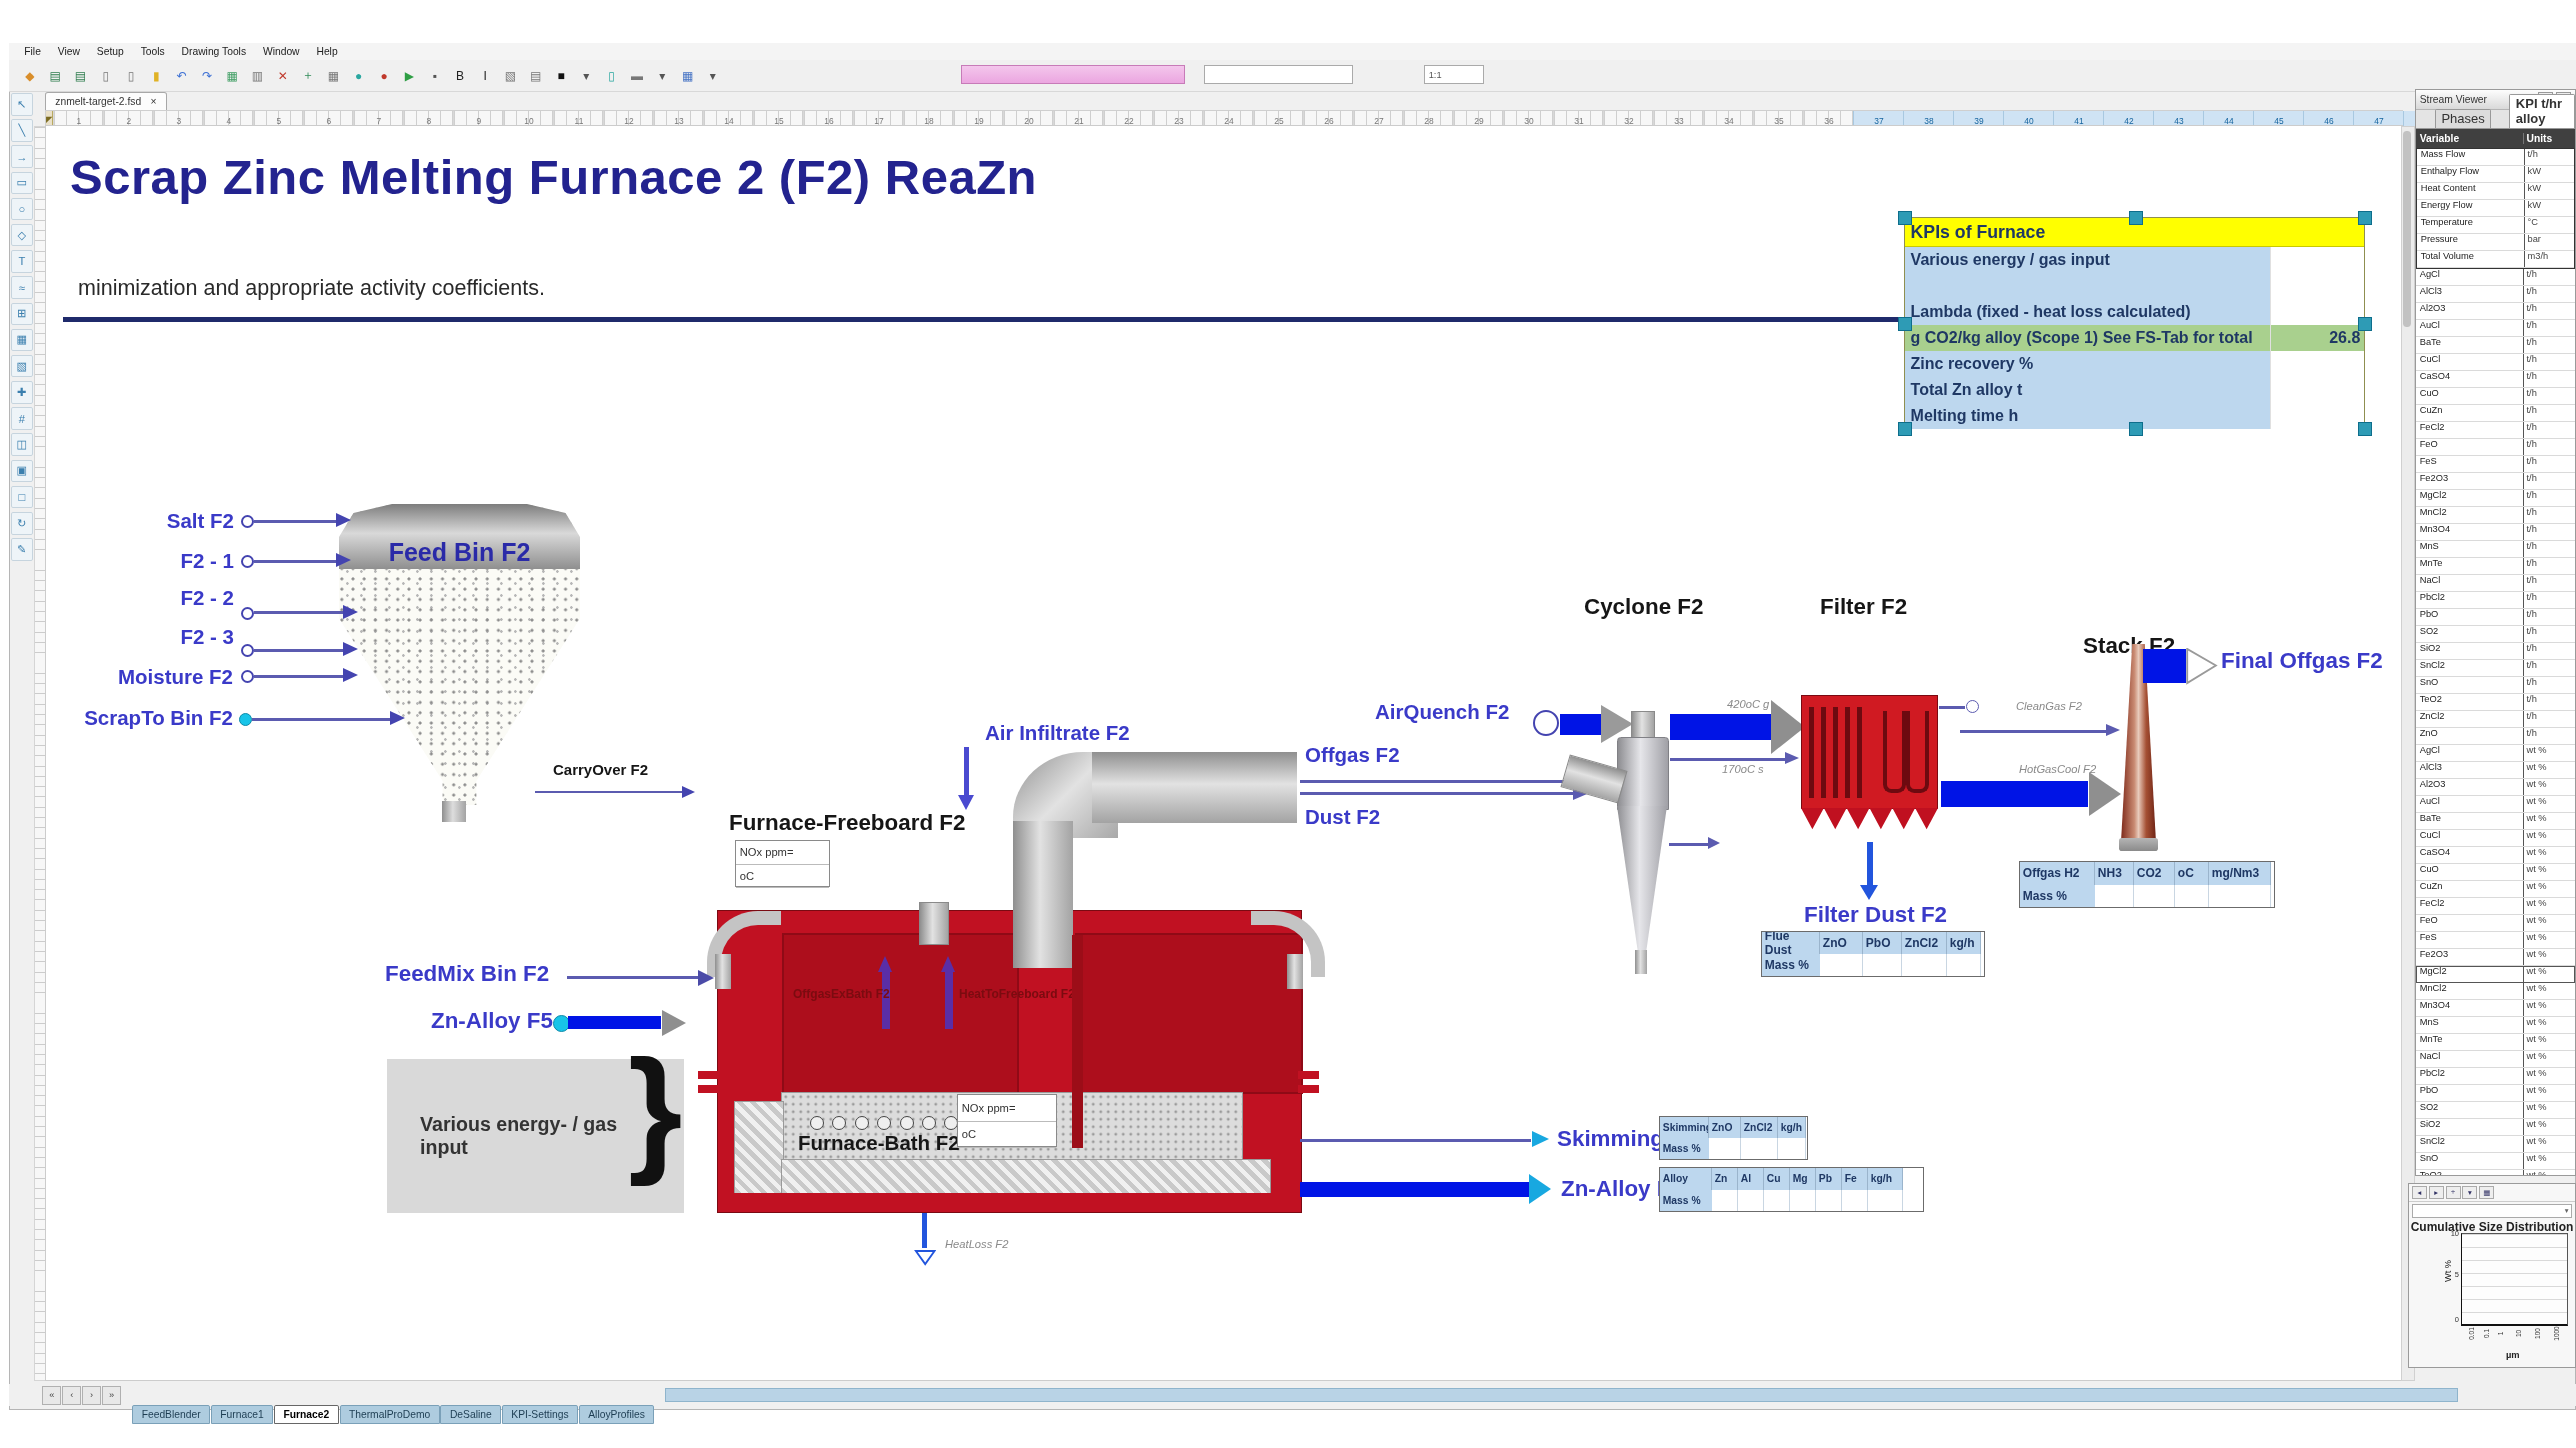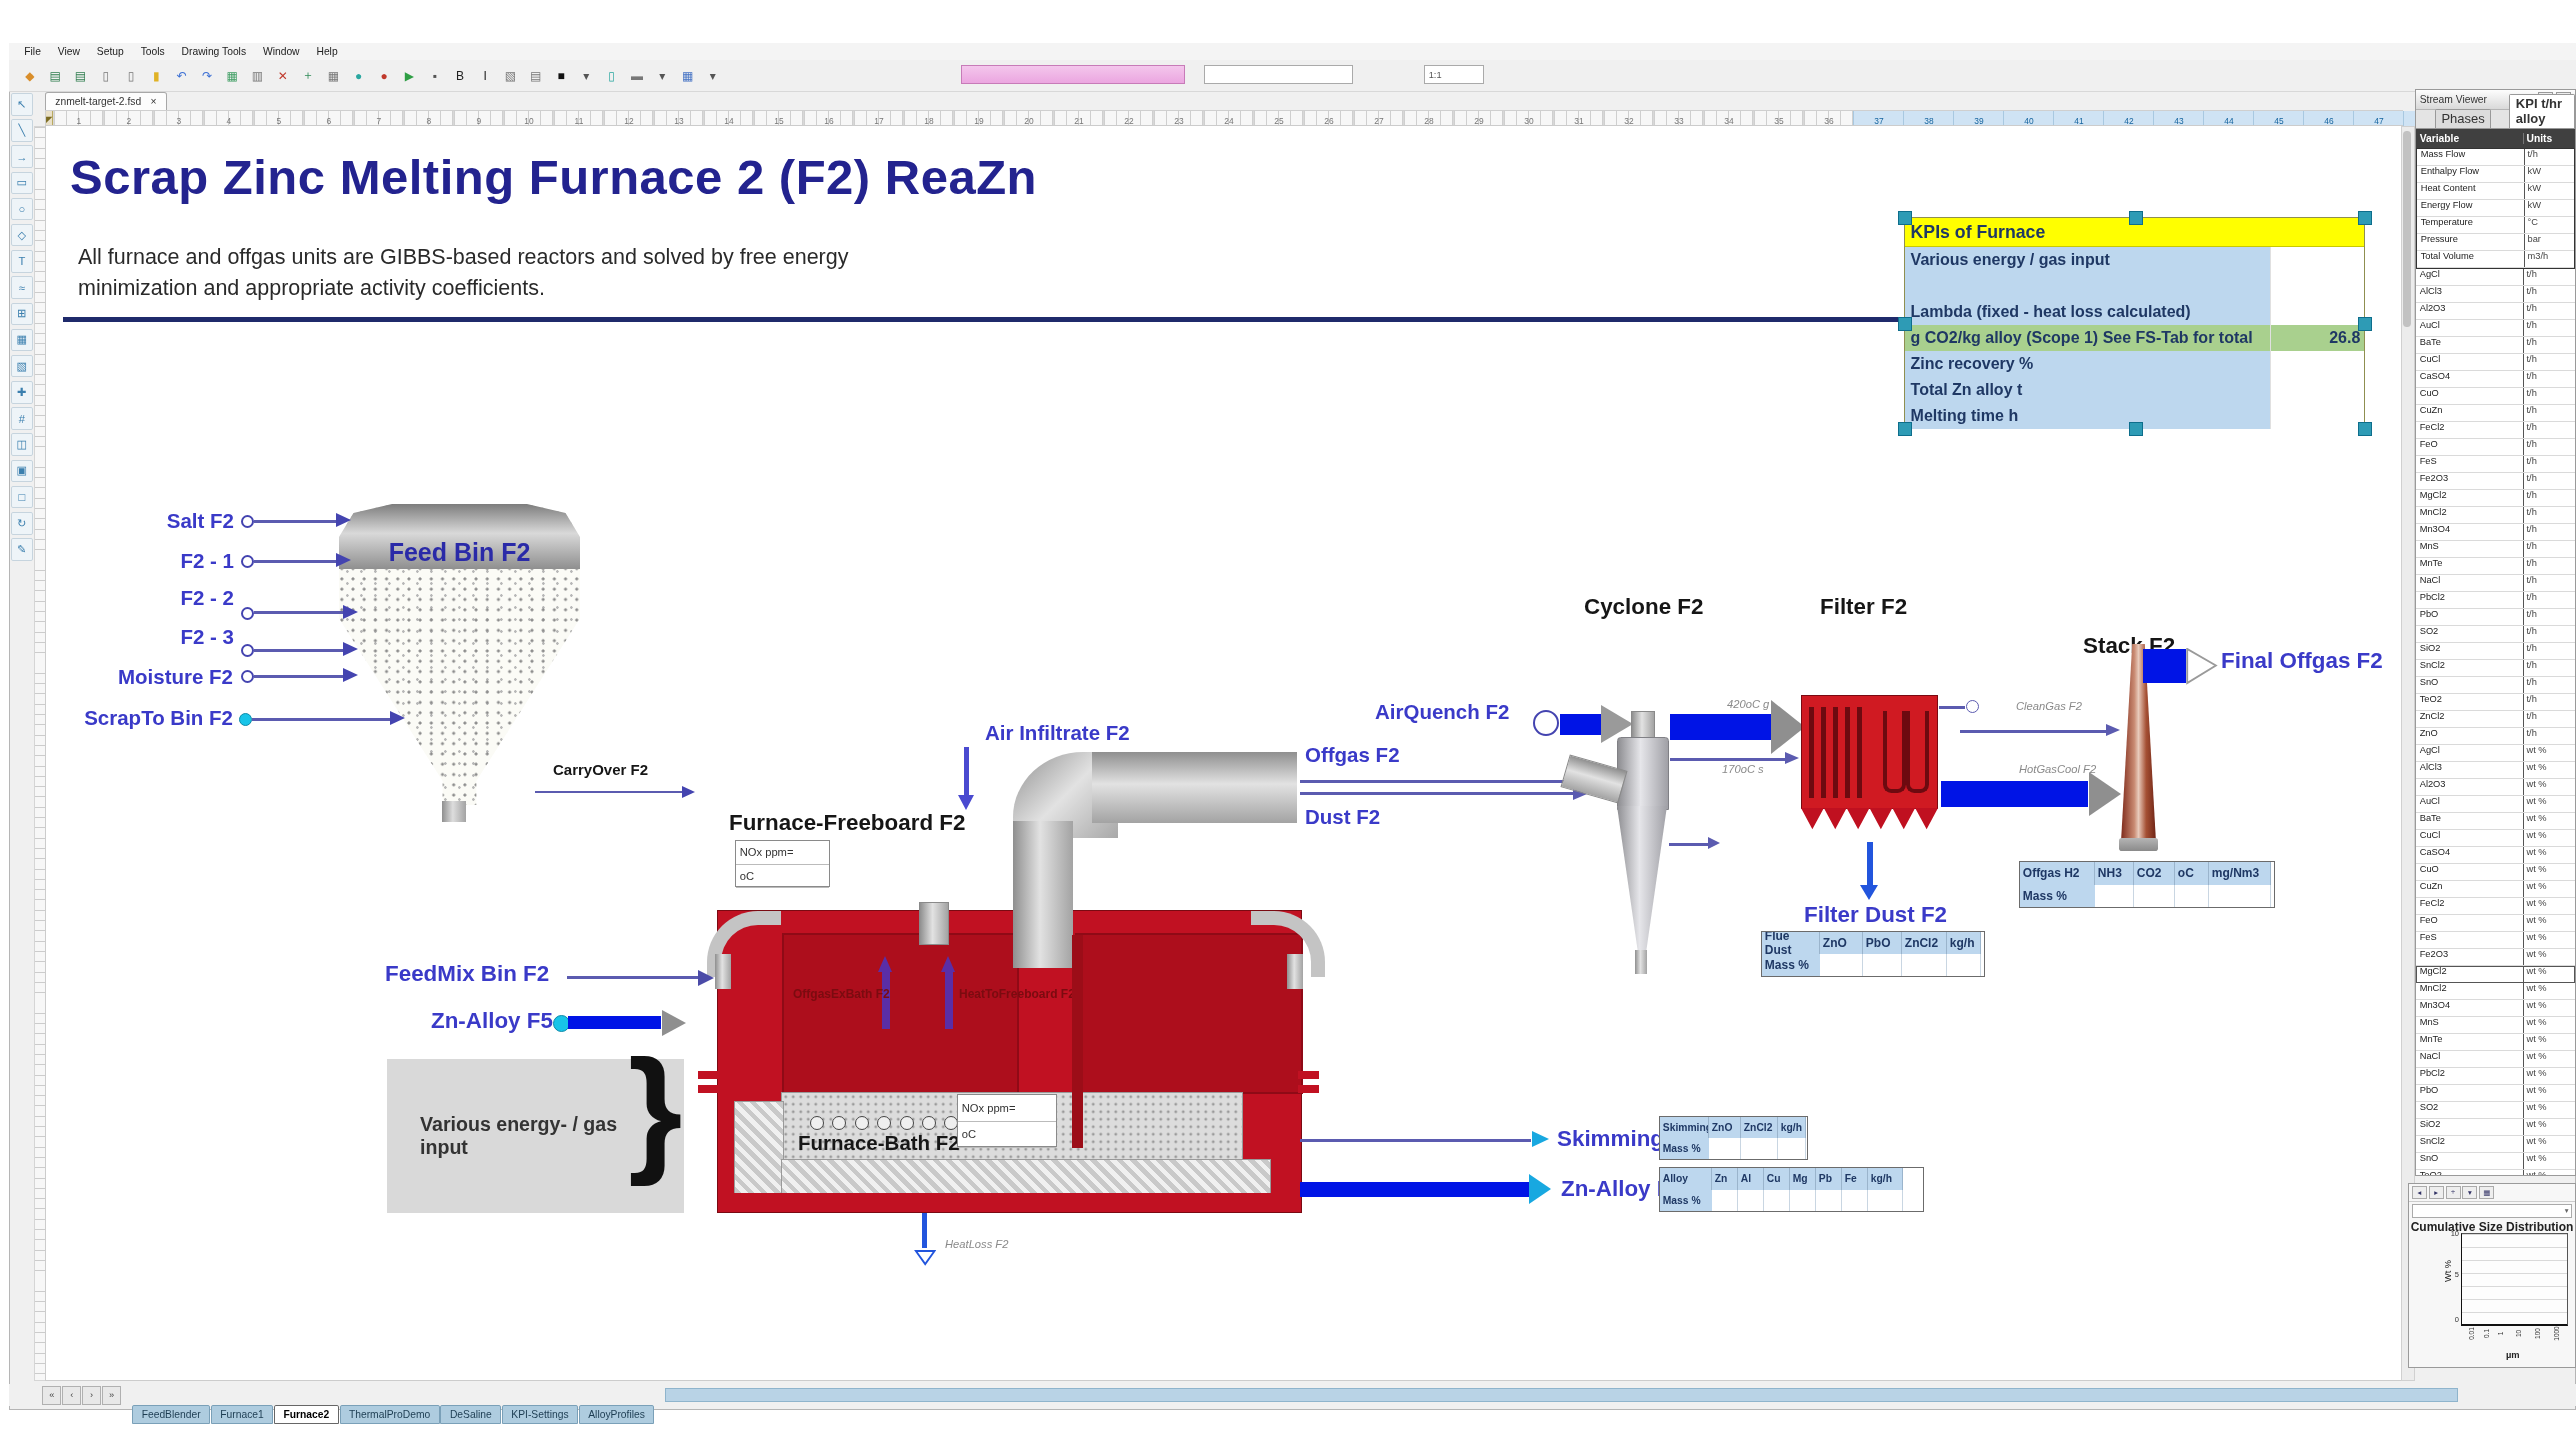--- a/index.html
+++ b/index.html
@@ -255,21 +255,20 @@
       <div class="lti">↻</div>
       <div class="lti">✎</div>
     </div>
   <div class="abs" id="vruler"></div>
 
   <div class="abs" id="canvas"></div>
   <div class="abs" id="vscroll"></div>
   <div class="abs" id="vthumb"></div>
 
   <div class="abs t-title" style="left:70px;top:149px;">Scrap Zinc Melting Furnace 2 (F2) ReaZn</div>
-  <div class="abs t-sub" style="left:78px;top:245px;">All furnace and offgas units are GIBBS-based reactors and solved by free energy</div>
   <div class="abs t-sub" style="left:78px;top:276px;">minimization and appropriate activity coefficients.</div>
   <div class="abs rule" style="left:63px;top:317px;width:1883px;height:4.7px;"></div>
 
   <div class="abs" id="kpi">
     <div class="hd">KPIs of Furnace</div>
     <div>
 
         <div class="krow">
           <div class="kl">Various energy / gas input</div>
           <div class="kv"></div>

